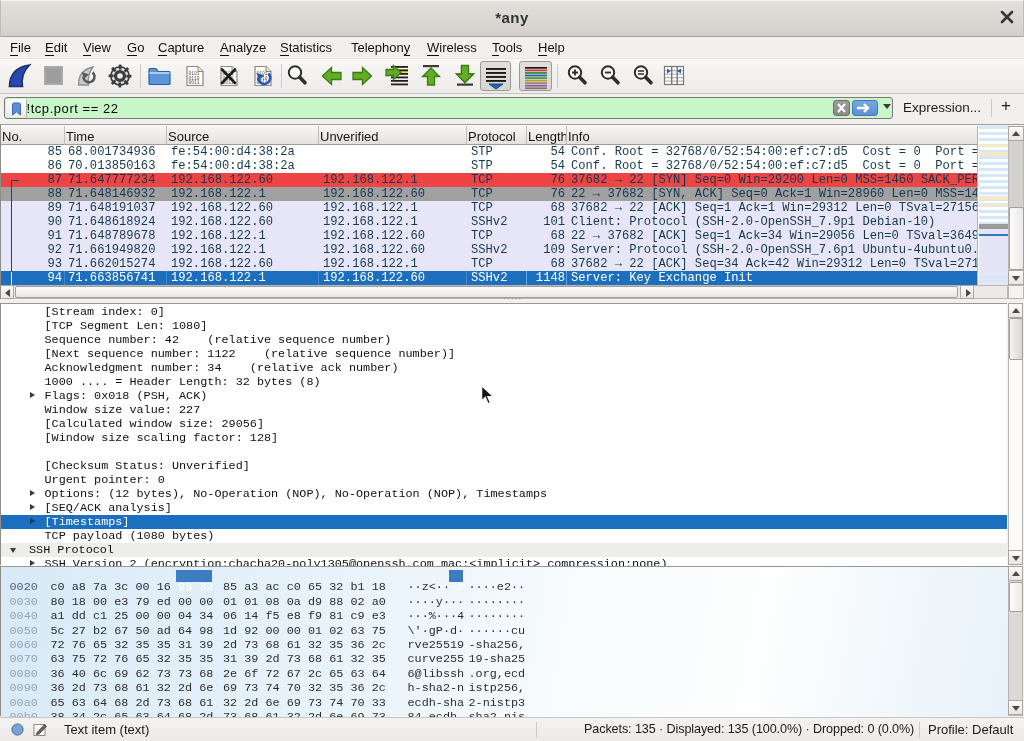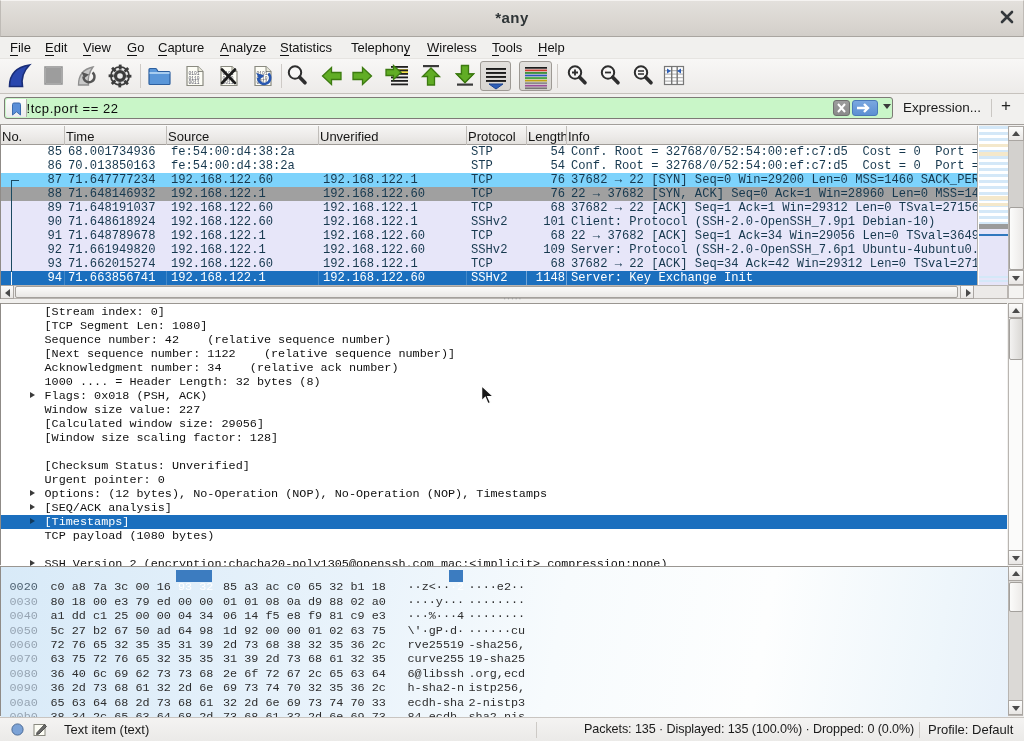--- a/index.html
+++ b/index.html
@@ -243,21 +243,21 @@
 <div class="hsep" style="left:166px"></div>
 <div class="hsep" style="left:318px"></div>
 <div class="hsep" style="left:466px"></div>
 <div class="hsep" style="left:526px"></div>
 <div class="hsep" style="left:566px"></div>
 </div>
 
 <div class="abs" id="plbody">
 <div class="prow" style="top:0.0px;background:#ffffff;color:#16384e"><span class="c-no">85</span><span class="c-time">68.001734936</span><span class="c-src">fe:54:00:d4:38:2a</span><span class="c-dst"></span><span class="c-proto">STP</span><span class="c-len">54</span><span class="c-info">Conf. Root = 32768/0/52:54:00:ef:c7:d5  Cost = 0  Port = 0x8001</span></div>
 <div class="prow" style="top:14.1px;background:#ffffff;color:#16384e"><span class="c-no">86</span><span class="c-time">70.013850163</span><span class="c-src">fe:54:00:d4:38:2a</span><span class="c-dst"></span><span class="c-proto">STP</span><span class="c-len">54</span><span class="c-info">Conf. Root = 32768/0/52:54:00:ef:c7:d5  Cost = 0  Port = 0x8001</span></div>
-<div class="prow" style="top:28.2px;background:#7dd3fc;color:#16384e"><span class="c-no">87</span><span class="c-time">71.647777234</span><span class="c-src">192.168.122.60</span><span class="c-dst">192.168.122.1</span><span class="c-proto">TCP</span><span class="c-len">76</span><span class="c-info">37682 → 22 [SYN] Seq=0 Win=29200 Len=0 MSS=1460 SACK_PERM=1 TSv</span></div>
+<div class="prow" style="top:28.2px;background:#ef4444;color:#16384e"><span class="c-no">87</span><span class="c-time">71.647777234</span><span class="c-src">192.168.122.60</span><span class="c-dst">192.168.122.1</span><span class="c-proto">TCP</span><span class="c-len">76</span><span class="c-info">37682 → 22 [SYN] Seq=0 Win=29200 Len=0 MSS=1460 SACK_PERM=1 TSv</span></div>
 <div class="prow" style="top:42.3px;background:#a0a0a0;color:#16384e"><span class="c-no">88</span><span class="c-time">71.648146932</span><span class="c-src">192.168.122.1</span><span class="c-dst">192.168.122.60</span><span class="c-proto">TCP</span><span class="c-len">76</span><span class="c-info">22 → 37682 [SYN, ACK] Seq=0 Ack=1 Win=28960 Len=0 MSS=1460 SACK</span></div>
 <div class="prow" style="top:56.4px;background:#e7e6f9;color:#16384e"><span class="c-no">89</span><span class="c-time">71.648191037</span><span class="c-src">192.168.122.60</span><span class="c-dst">192.168.122.1</span><span class="c-proto">TCP</span><span class="c-len">68</span><span class="c-info">37682 → 22 [ACK] Seq=1 Ack=1 Win=29312 Len=0 TSval=2715664 TSec</span></div>
 <div class="prow" style="top:70.5px;background:#e7e6f9;color:#16384e"><span class="c-no">90</span><span class="c-time">71.648618924</span><span class="c-src">192.168.122.60</span><span class="c-dst">192.168.122.1</span><span class="c-proto">SSHv2</span><span class="c-len">101</span><span class="c-info">Client: Protocol (SSH-2.0-OpenSSH_7.9p1 Debian-10)</span></div>
 <div class="prow" style="top:84.6px;background:#e7e6f9;color:#16384e"><span class="c-no">91</span><span class="c-time">71.648789678</span><span class="c-src">192.168.122.1</span><span class="c-dst">192.168.122.60</span><span class="c-proto">TCP</span><span class="c-len">68</span><span class="c-info">22 → 37682 [ACK] Seq=1 Ack=34 Win=29056 Len=0 TSval=36495974 TS</span></div>
 <div class="prow" style="top:98.7px;background:#e7e6f9;color:#16384e"><span class="c-no">92</span><span class="c-time">71.661949820</span><span class="c-src">192.168.122.1</span><span class="c-dst">192.168.122.60</span><span class="c-proto">SSHv2</span><span class="c-len">109</span><span class="c-info">Server: Protocol (SSH-2.0-OpenSSH_7.6p1 Ubuntu-4ubuntu0.3)</span></div>
 <div class="prow" style="top:112.8px;background:#e7e6f9;color:#16384e"><span class="c-no">93</span><span class="c-time">71.662015274</span><span class="c-src">192.168.122.60</span><span class="c-dst">192.168.122.1</span><span class="c-proto">TCP</span><span class="c-len">68</span><span class="c-info">37682 → 22 [ACK] Seq=34 Ack=42 Win=29312 Len=0 TSval=2715678 TS</span></div>
 <div class="prow" style="top:126.9px;background:#1b6fbe;color:#ffffff"><span class="c-no">94</span><span class="c-time">71.663856741</span><span class="c-src">192.168.122.1</span><span class="c-dst">192.168.122.60</span><span class="c-proto">SSHv2</span><span class="c-len">1148</span><span class="c-info">Server: Key Exchange Init</span></div>
 <div class="abs" style="left:10px;top:35px;width:8px;height:1.3px;background:#1b4a61"></div>
 <div class="abs" style="left:10px;top:35px;width:1.3px;height:92px;background:#1b4a61"></div>
 <div class="abs" style="left:10px;top:127px;width:1.3px;height:14.5px;background:#eef4fa"></div>
@@ -330,20 +330,23 @@
 <div class="exp" style="left:29px;top:3.2px;border-top:3.8px solid transparent;border-bottom:3.8px solid transparent;border-left:5px solid #3a3a3a"></div>
 <span style="position:absolute;left:43.5px">Options: (12 bytes), No-Operation (NOP), No-Operation (NOP), Timestamps</span></div>
 <div class="drow" style="top:197.02px;">
 <div class="exp" style="left:29px;top:3.2px;border-top:3.8px solid transparent;border-bottom:3.8px solid transparent;border-left:5px solid #3a3a3a"></div>
 <span style="position:absolute;left:43.5px">[SEQ/ACK analysis]</span></div>
 <div class="drow" style="top:211.05px;background:#1b6fbe;color:#fff;">
 <div class="exp" style="left:29px;top:3.2px;border-top:3.8px solid transparent;border-bottom:3.8px solid transparent;border-left:5px solid #103a5e"></div>
 <span style="position:absolute;left:43.5px">[Timestamps]</span></div>
 <div class="drow" style="top:225.08px;">
 <span style="position:absolute;left:43.5px">TCP payload (1080 bytes)</span></div>
+<div class="drow" style="top:239.11px;background:#ededeb;">
+<div class="exp" style="left:9px;top:5px;border-left:3.8px solid transparent;border-right:3.8px solid transparent;border-top:5px solid #3a3a3a"></div>
+<span style="position:absolute;left:28px">SSH Protocol</span></div>
 <div class="drow" style="top:253.14px;">
 <div class="exp" style="left:29px;top:3.2px;border-top:3.8px solid transparent;border-bottom:3.8px solid transparent;border-left:5px solid #3a3a3a"></div>
 <span style="position:absolute;left:43.5px">SSH Version 2 (encryption:chacha20-poly1305@openssh.com mac:&lt;implicit&gt; compression:none)</span></div>
 </div>
 
 <div class="abs sbv" style="left:1008px;top:303px;width:15px;height:262px;background:#fbfbfa"></div>
 <div class="sbtn" style="left:1008px;top:303px;width:15px;height:15px">
     <div class="tri" style="border-left:4px solid transparent;border-right:4px solid transparent;border-bottom:5px solid #4a4a4a;left:3px;top:4px"></div>
   </div>
 <div class="sbtn" style="left:1008px;top:550px;width:15px;height:15px">
@@ -377,21 +380,21 @@
 <div class="xrow" style="top:44.55px;width:1010px;height:14.45px">
 <span class="xoff" style="left:8.5px">0050</span>
 <span class="abs" style="left:49.5px">5c 27 b2 67 50 ad 64 98</span>
 <span class="abs" style="left:222px">1d 92 00 00 01 02 63 75</span>
 <span class="abs" style="left:406.5px">\'·gP·d·</span>
 <span class="abs" style="left:467.5px">······cu</span>
 </div>
 <div class="xrow" style="top:59.0px;width:1006px;height:14.45px">
 <span class="xoff" style="left:8.5px">0060</span>
 <span class="abs" style="left:49.5px">72 76 65 32 35 35 31 39</span>
-<span class="abs" style="left:222px">2d 73 68 38 32 35 36 2c</span>
+<span class="abs" style="left:222px">2d 73 68 61 32 35 36 2c</span>
 <span class="abs" style="left:406.5px">rve25519</span>
 <span class="abs" style="left:467.5px">-sha256,</span>
 </div>
 <div class="xrow" style="top:73.45px;width:1006px;height:14.45px">
 <span class="xoff" style="left:8.5px">0070</span>
 <span class="abs" style="left:49.5px">63 75 72 76 65 32 35 35</span>
 <span class="abs" style="left:222px">31 39 2d 73 68 61 32 35</span>
 <span class="abs" style="left:406.5px">curve255</span>
 <span class="abs" style="left:467.5px">19-sha25</span>
 </div>

